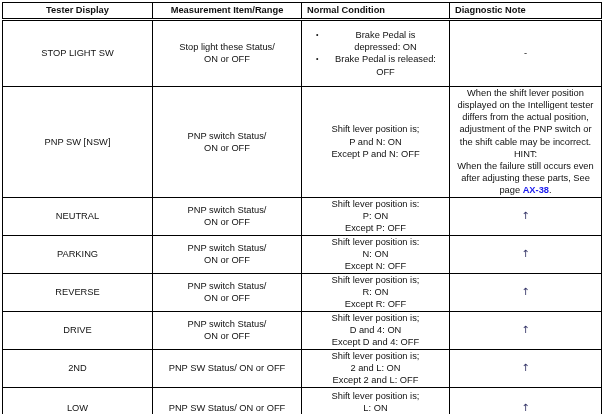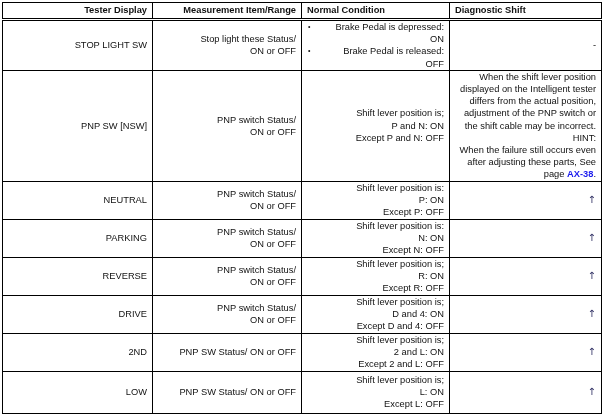--- a/index.html
+++ b/index.html
@@ -26,37 +26,37 @@
       line-height: 12.2px;
     }
     table.diag col.c1 { width: 150px; }
     table.diag col.c2 { width: 149px; }
     table.diag col.c3 { width: 148px; }
     table.diag col.c4 { width: 152px; }
     table.diag th, table.diag td {
       border: 1px solid #000000;
       padding: 0 5px;
       vertical-align: middle;
-      text-align: right;
+      text-align: center;
       overflow: hidden;
     }
     table.diag thead th {
       font-weight: bold;
       height: 15px;
       border-bottom: 3px double #000000;
       padding-top: 0;
       padding-bottom: 0;
     }
     table.diag thead th.center { text-align: left; }
     td.center { text-align: center; }
     .line { display: block; white-space: nowrap; }
     .wrap { display: block; }
     ul.bullets {
       list-style: none;
-      margin: 0;
+      margin: 8px;
       padding: 0;
     }
     ul.bullets li {
       position: relative;
       padding-left: 20px;
     }
     ul.bullets li::before {
       content: "\2022";
       position: absolute;
       left: 1px;
@@ -83,21 +83,21 @@
     <col class="c1">
       <col class="c2">
       <col class="c3">
       <col class="c4">
   </colgroup>
   <thead>
     <tr>
       <th>Tester Display</th>
       <th>Measurement Item/Range</th>
       <th class="center">Normal Condition</th>
-      <th class="center">Diagnostic Shift</th>
+      <th class="center">Diagnostic Note</th>
     </tr>
   </thead>
   <tbody>
 
     <tr class="r1">
       <td>STOP LIGHT SW</td>
       <td>
         <span class="line">Stop light these Status/</span>
         <span class="line">ON or OFF</span>
       </td>

